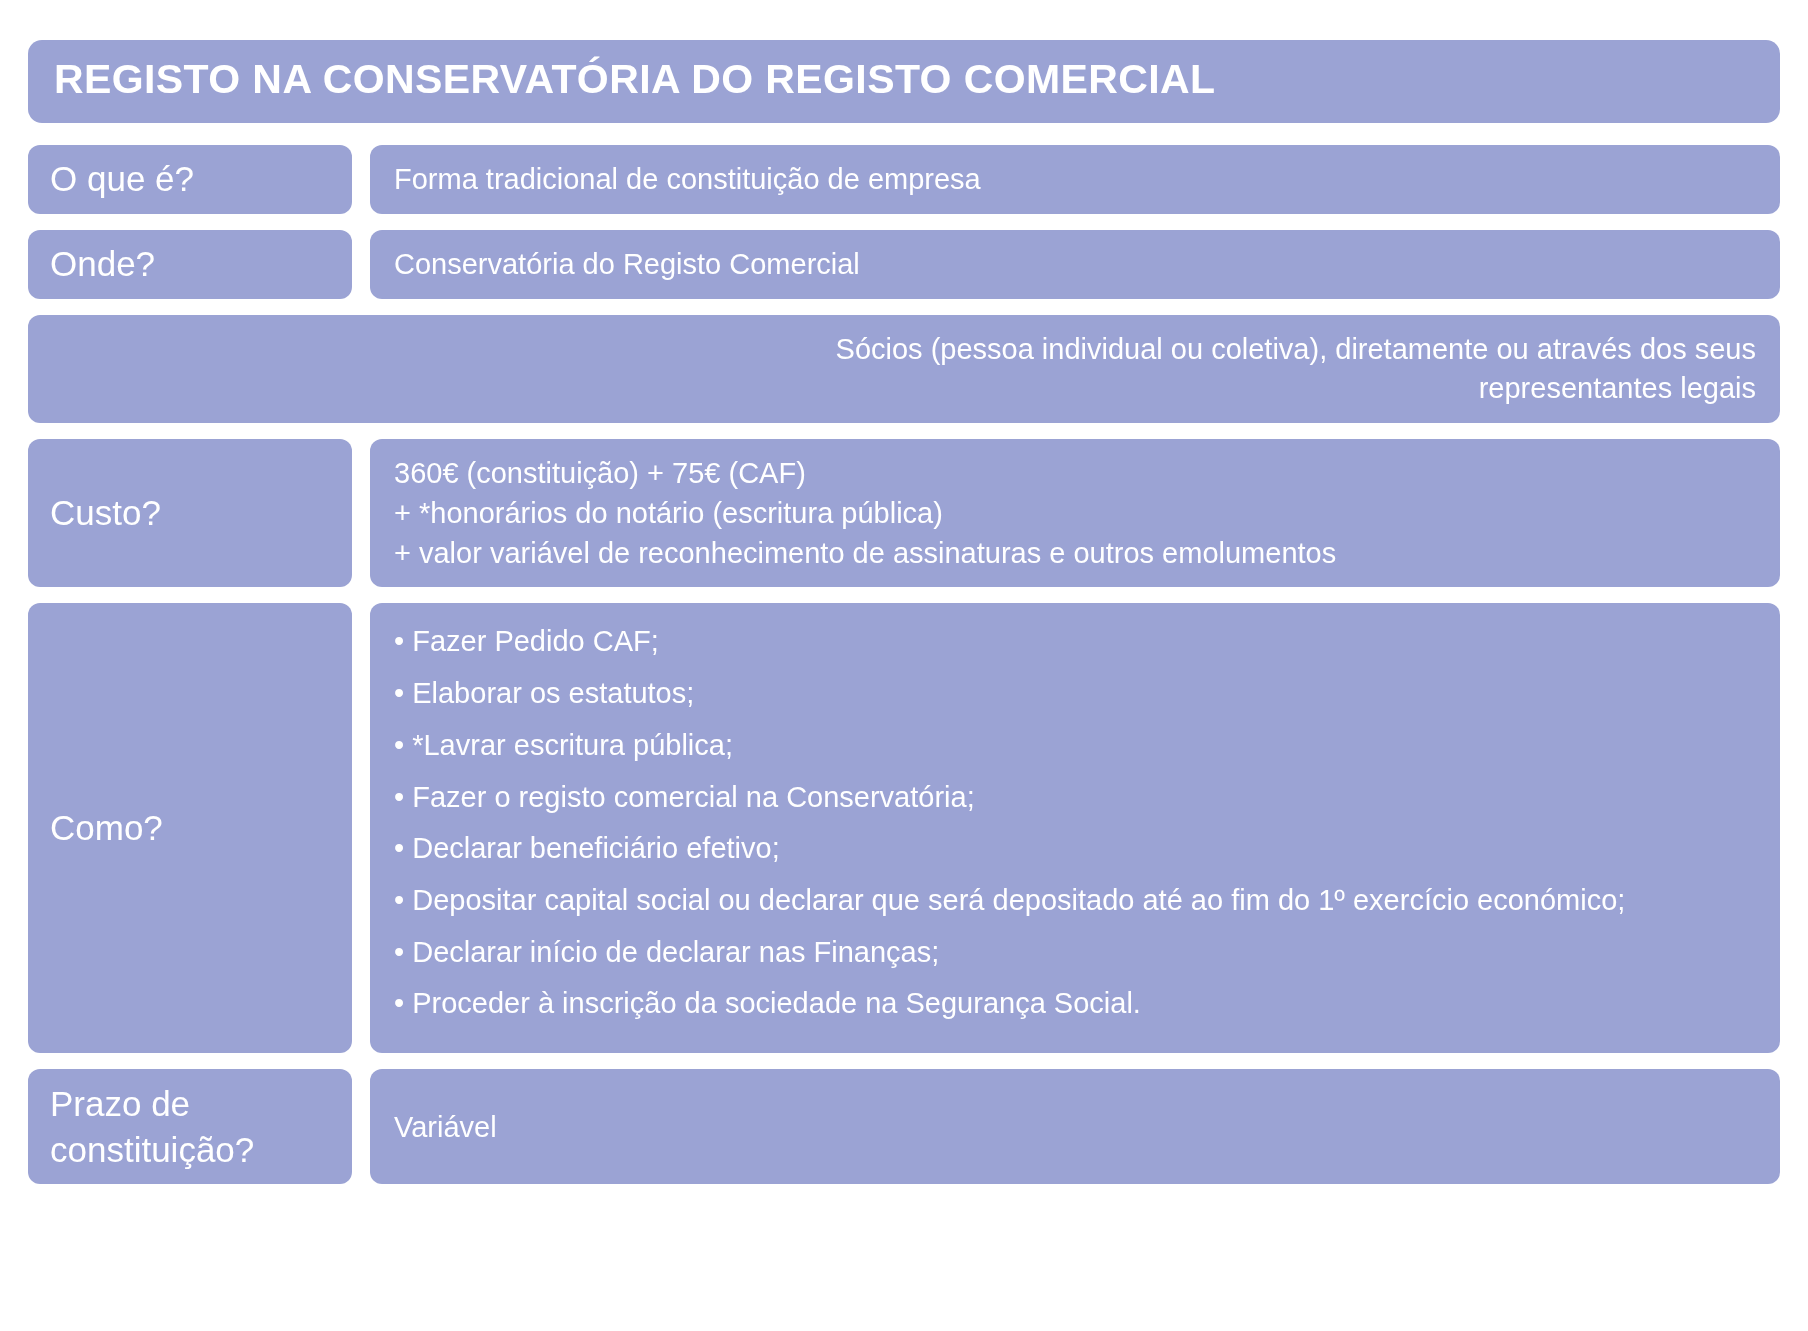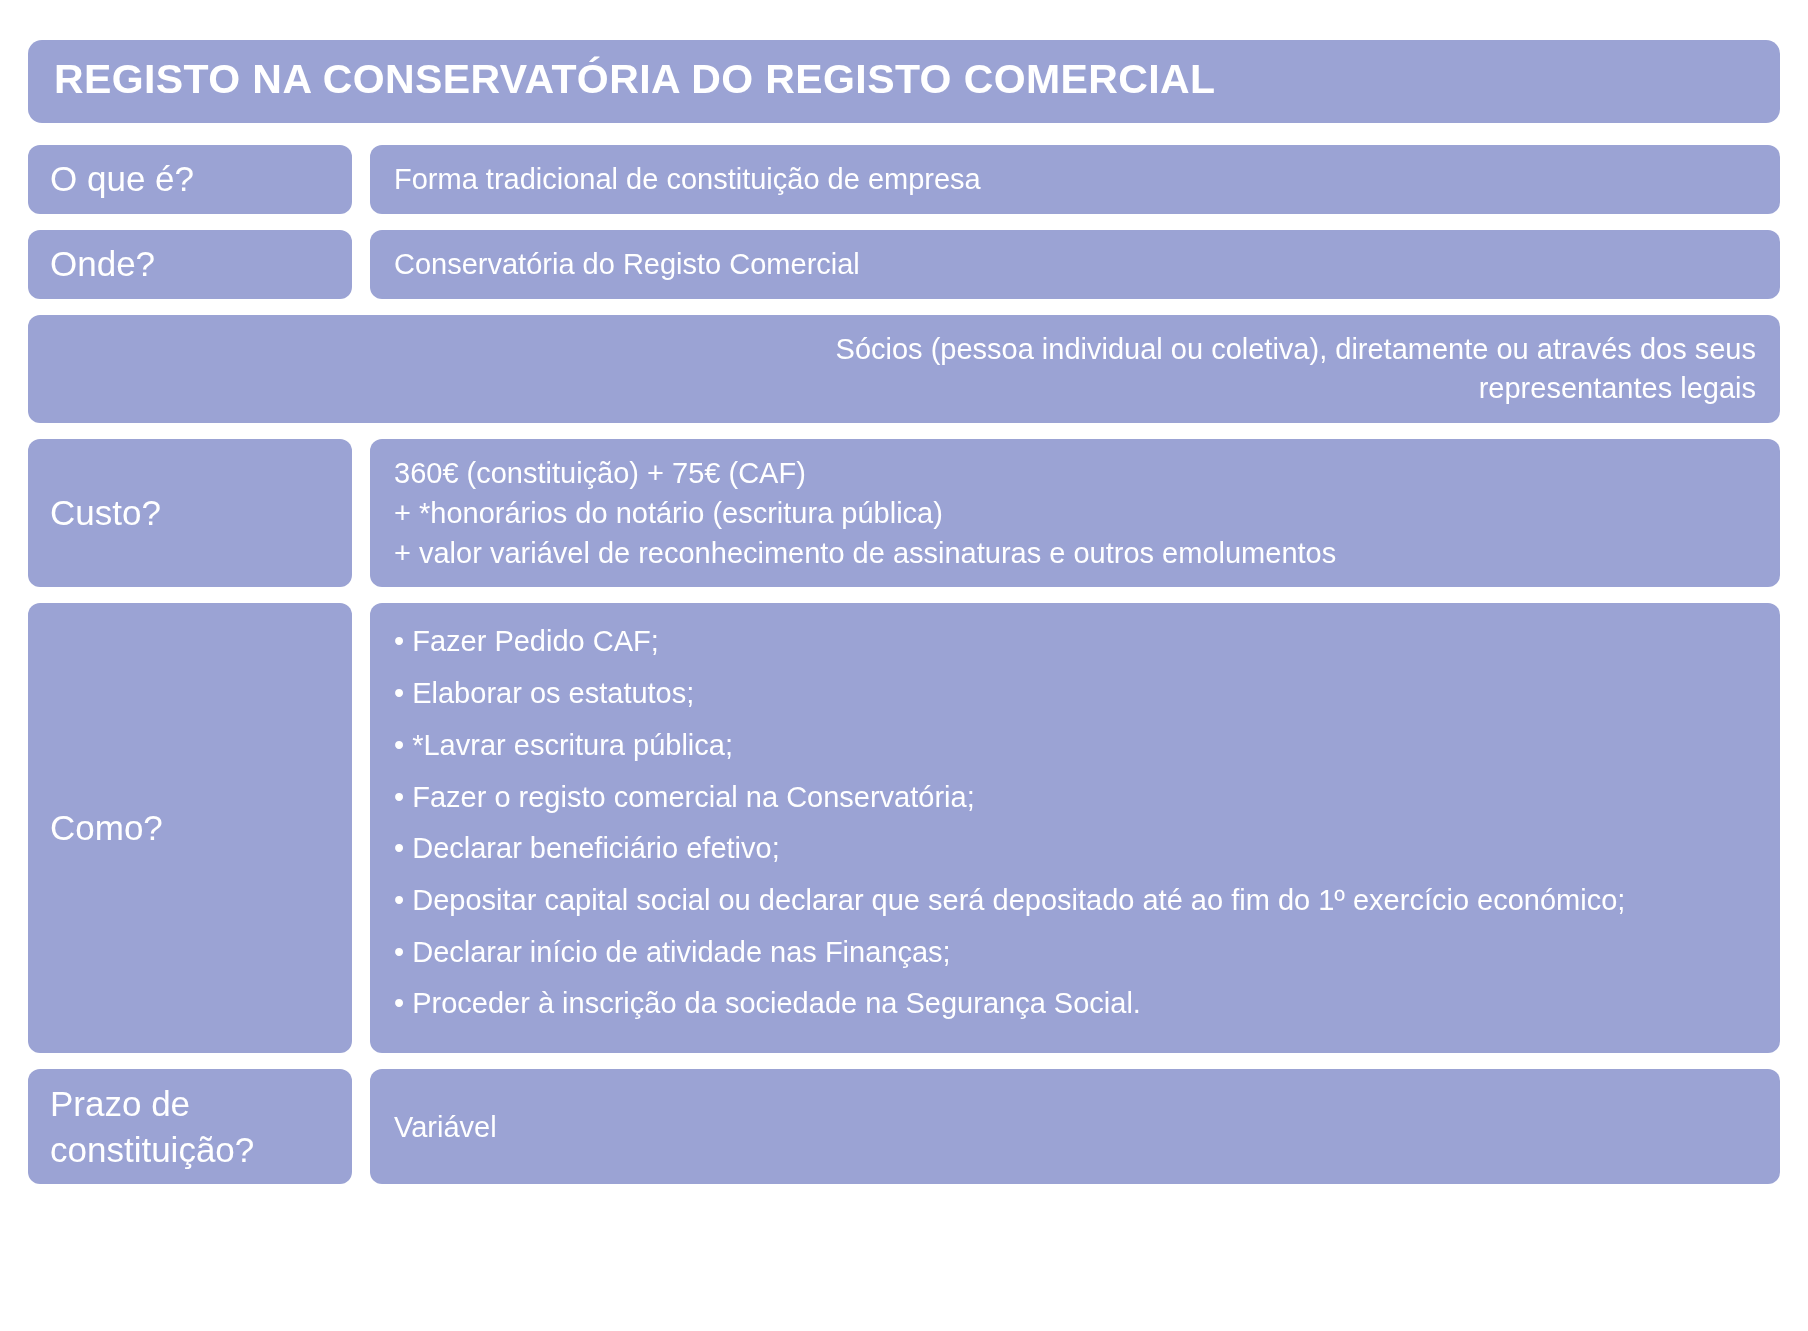--- a/index.html
+++ b/index.html
@@ -136,21 +136,21 @@
   <div class="row row-como">
     <div class="label-cell center-v">Como?</div>
     <div class="value-cell">
       <div class="bullets">
         <div class="bullet">• Fazer Pedido CAF;</div>
         <div class="bullet">• Elaborar os estatutos;</div>
         <div class="bullet">• *Lavrar escritura pública;</div>
         <div class="bullet">• Fazer o registo comercial na Conservatória;</div>
         <div class="bullet">• Declarar beneficiário efetivo;</div>
         <div class="bullet">• Depositar capital social ou declarar que será depositado até ao fim do 1º exercício económico;</div>
-        <div class="bullet">• Declarar início de atividade nas Finanças;</div>
+        <div class="bullet">• Declarar início de declarar nas Finanças;</div>
         <div class="bullet">• Proceder à inscrição da sociedade na Segurança Social.</div>
       </div>
     </div>
   </div>
 
   <div class="row row-prazo">
     <div class="label-cell label-multiline">Prazo de constituição?</div>
     <div class="value-cell">
       <div class="line">Variável</div>
     </div>

